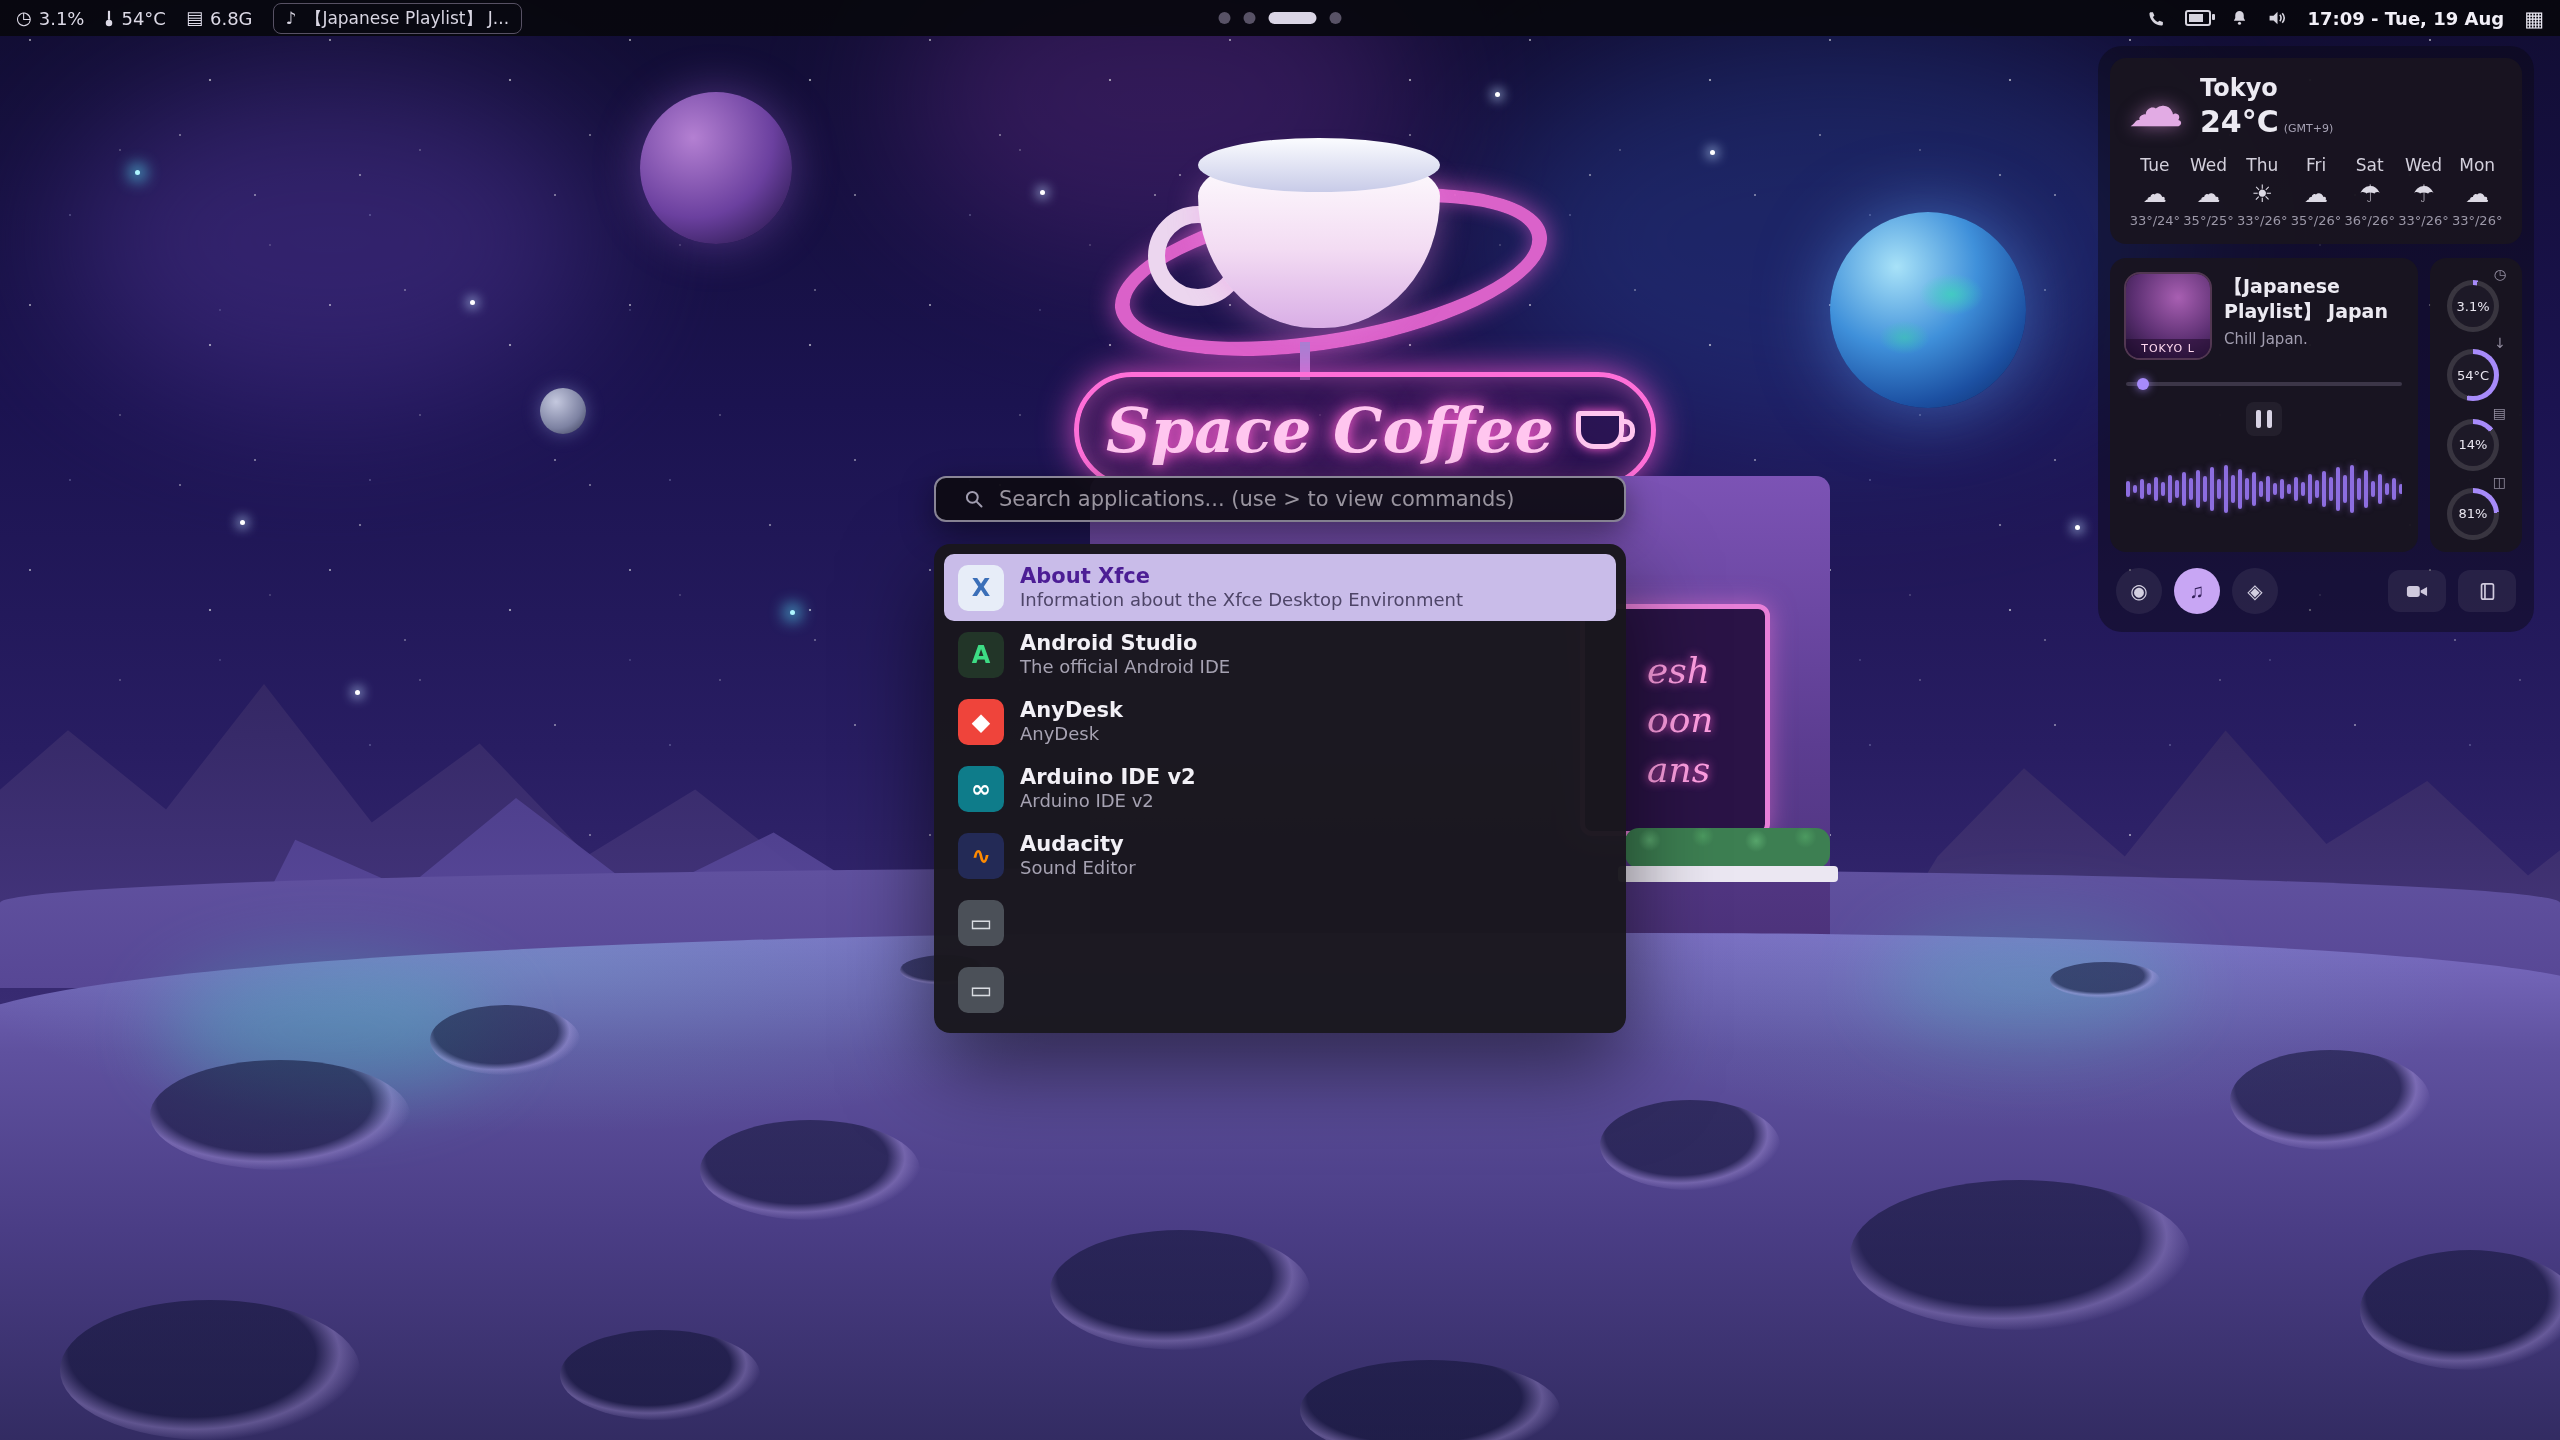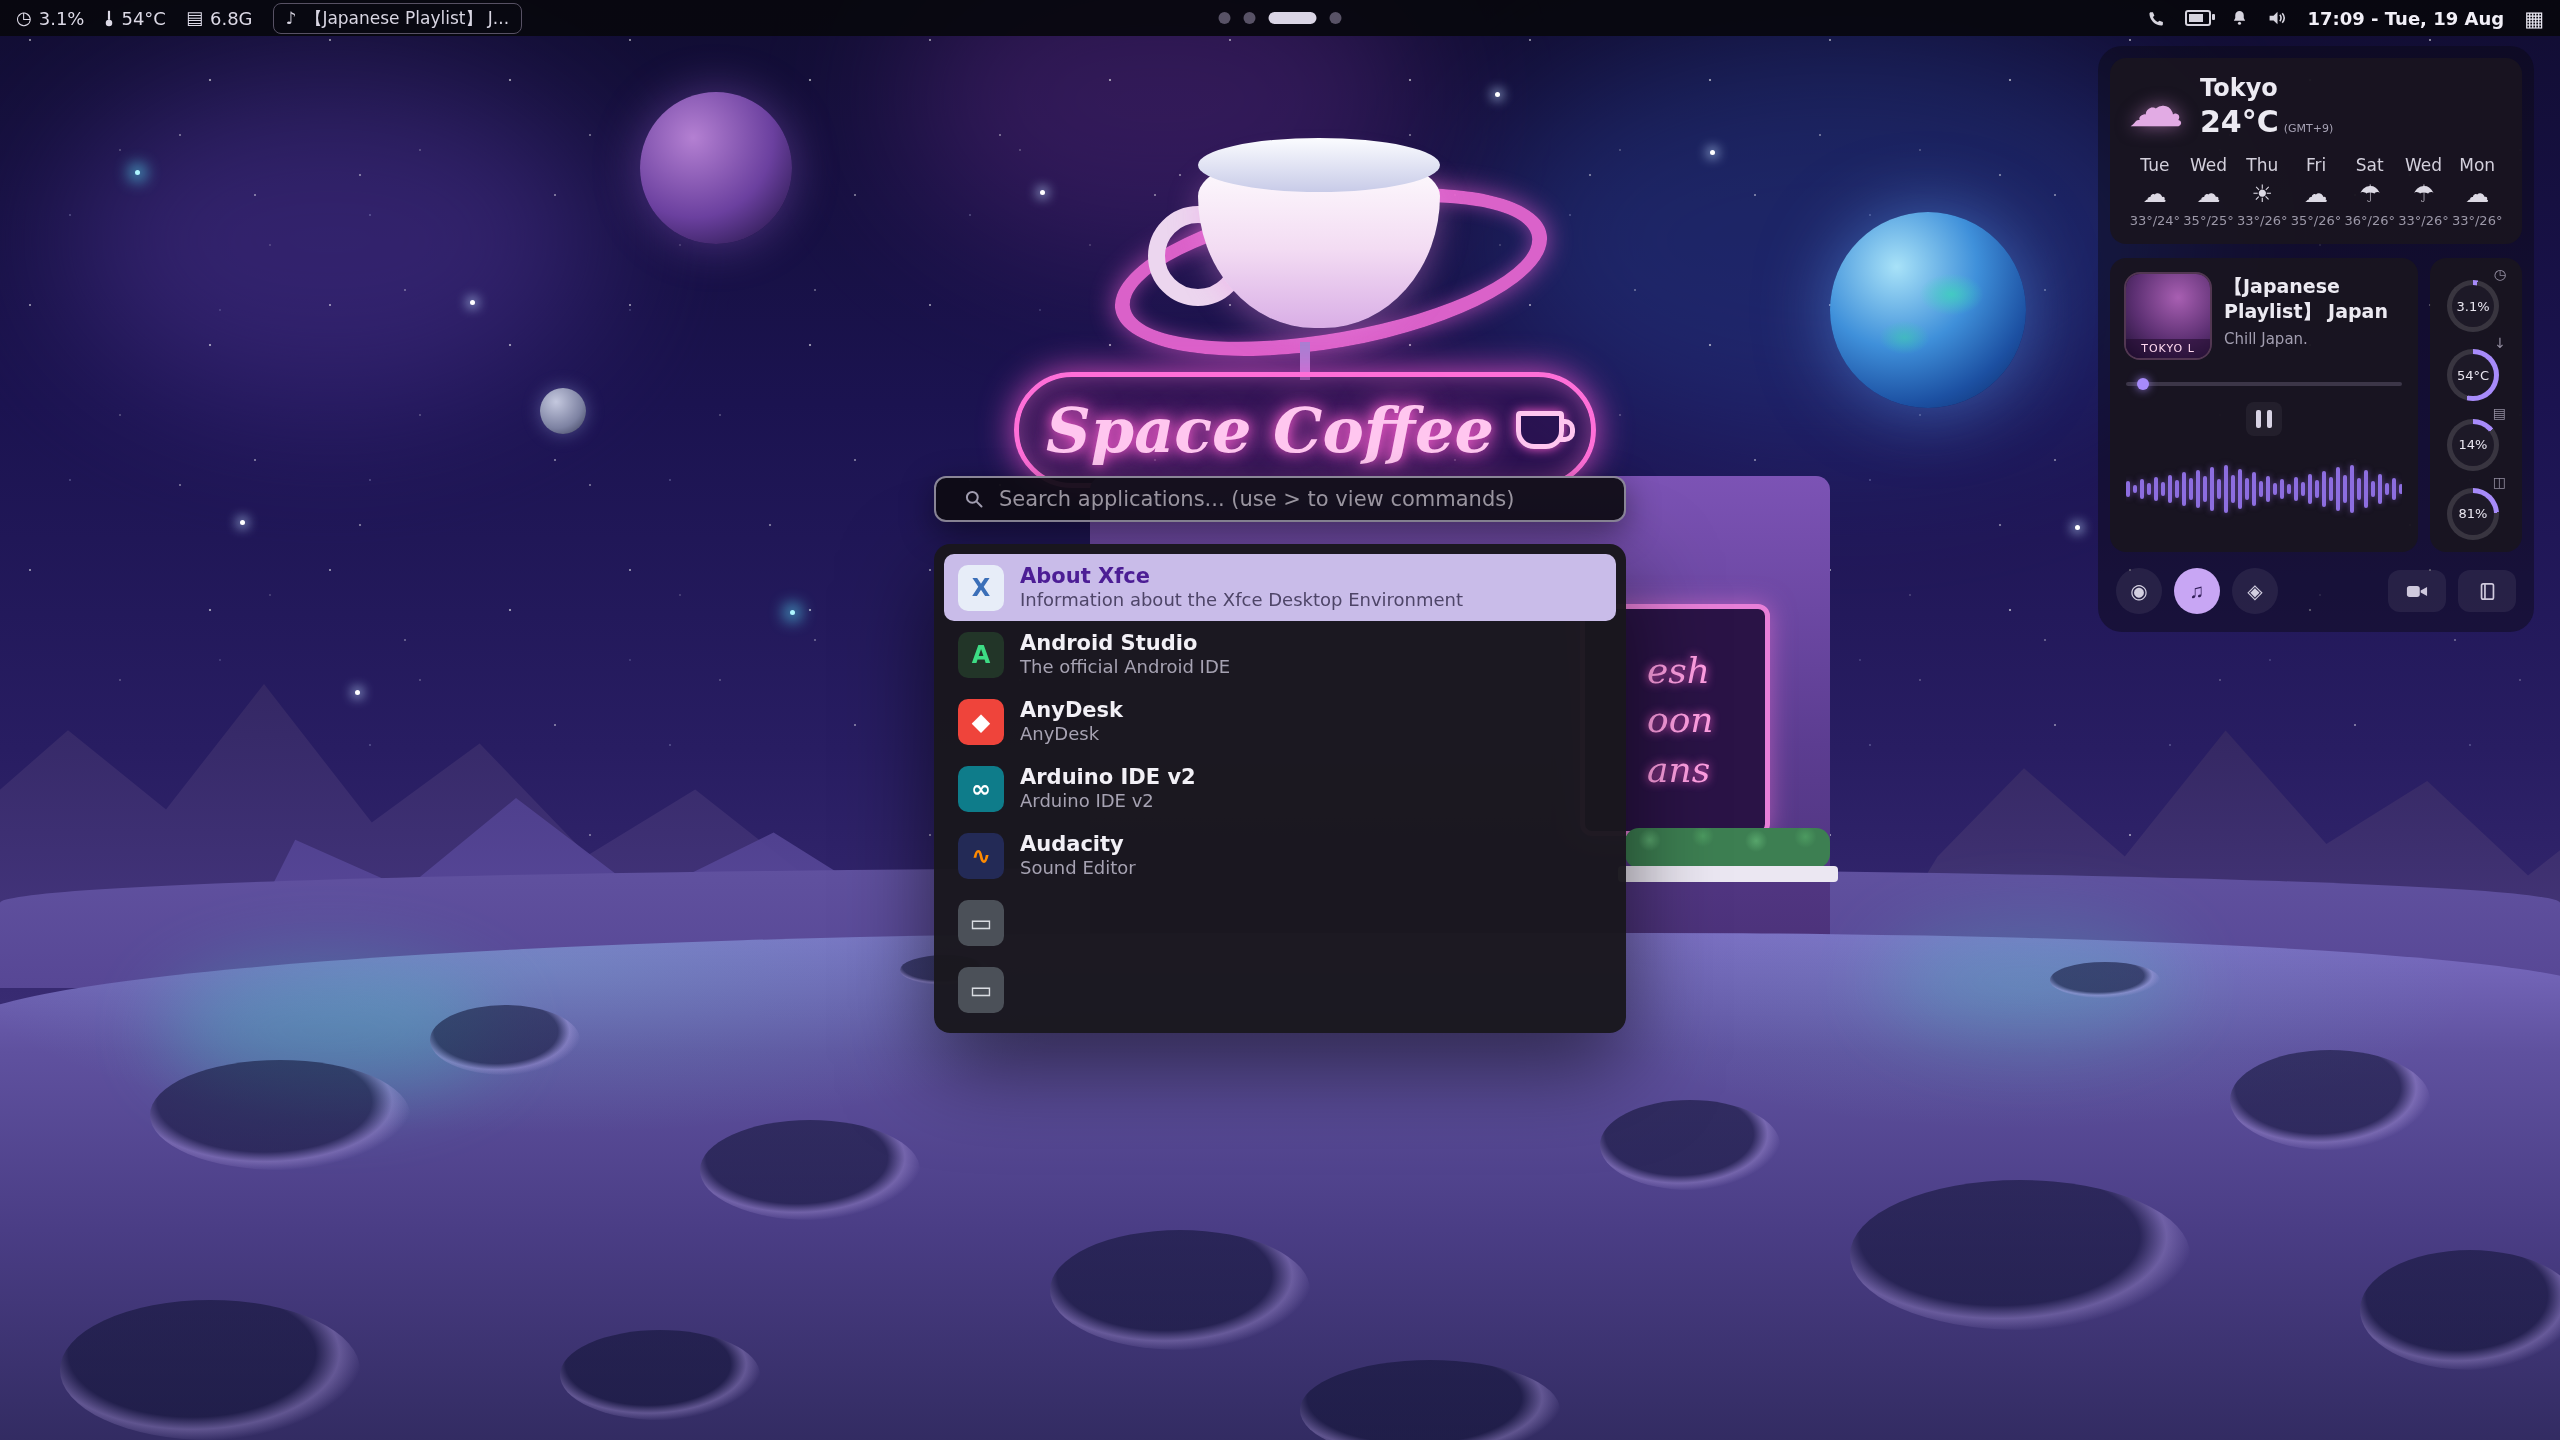--- a/index.html
+++ b/index.html
@@ -55,21 +55,21 @@
   .cup-ring{position:absolute;left:1112px;top:196px;width:408px;height:122px;border-radius:50%;
     border:15px solid #e566d0;transform:rotate(-10deg);opacity:.95;
     box-shadow:0 0 26px rgba(240,95,215,.7),inset 0 0 18px rgba(240,95,215,.5);}
   .cup-handle{position:absolute;left:1148px;top:206px;width:66px;height:66px;border-radius:50%;border:17px solid #ecd6ef;}
   .cup-body{position:absolute;left:1198px;top:152px;width:242px;height:176px;
     background:linear-gradient(180deg,#ffffff,#f3dcf3 55%,#d9aee6);
     border-radius:48% 48% 50% 50%/26% 26% 78% 78%;box-shadow:0 10px 30px rgba(240,140,230,.35);}
   .cup-rim{position:absolute;left:1198px;top:138px;width:242px;height:54px;border-radius:50%;
     background:linear-gradient(180deg,#fbfcff,#c8cbe8);}
   .sign-pole{position:absolute;left:1300px;top:342px;width:10px;height:38px;background:#a87fd2;}
-  .neon-sign{position:absolute;left:1014px;top:372px;width:572px;height:106px;border-radius:60px;
+  .neon-sign{position:absolute;left:1074px;top:372px;width:572px;height:106px;border-radius:60px;
     background:rgba(52,16,78,.55);border:5px solid #ff6fd8;
     box-shadow:0 0 34px rgba(255,90,214,.8),inset 0 0 26px rgba(255,122,222,.45);
     display:flex;align-items:center;justify-content:center;gap:22px;}
   .sign-text{font-family:"DejaVu Serif","Liberation Serif",serif;font-style:italic;font-weight:700;
     font-size:62px;color:#ffc6ef;text-shadow:0 0 14px #ff5fd2,0 0 34px #ff5fd2;white-space:nowrap;}
   .sign-cup{width:38px;height:28px;border:5px solid #ffc6ef;border-radius:4px 4px 18px 18px;position:relative;
     box-shadow:0 0 12px #ff5fd2;}
   .sign-cup::after{content:"";position:absolute;right:-16px;top:3px;width:10px;height:13px;
     border:5px solid #ffc6ef;border-left:none;border-radius:0 10px 10px 0;}
   .shop{position:absolute;left:1090px;top:476px;width:740px;height:488px;border-radius:14px;

